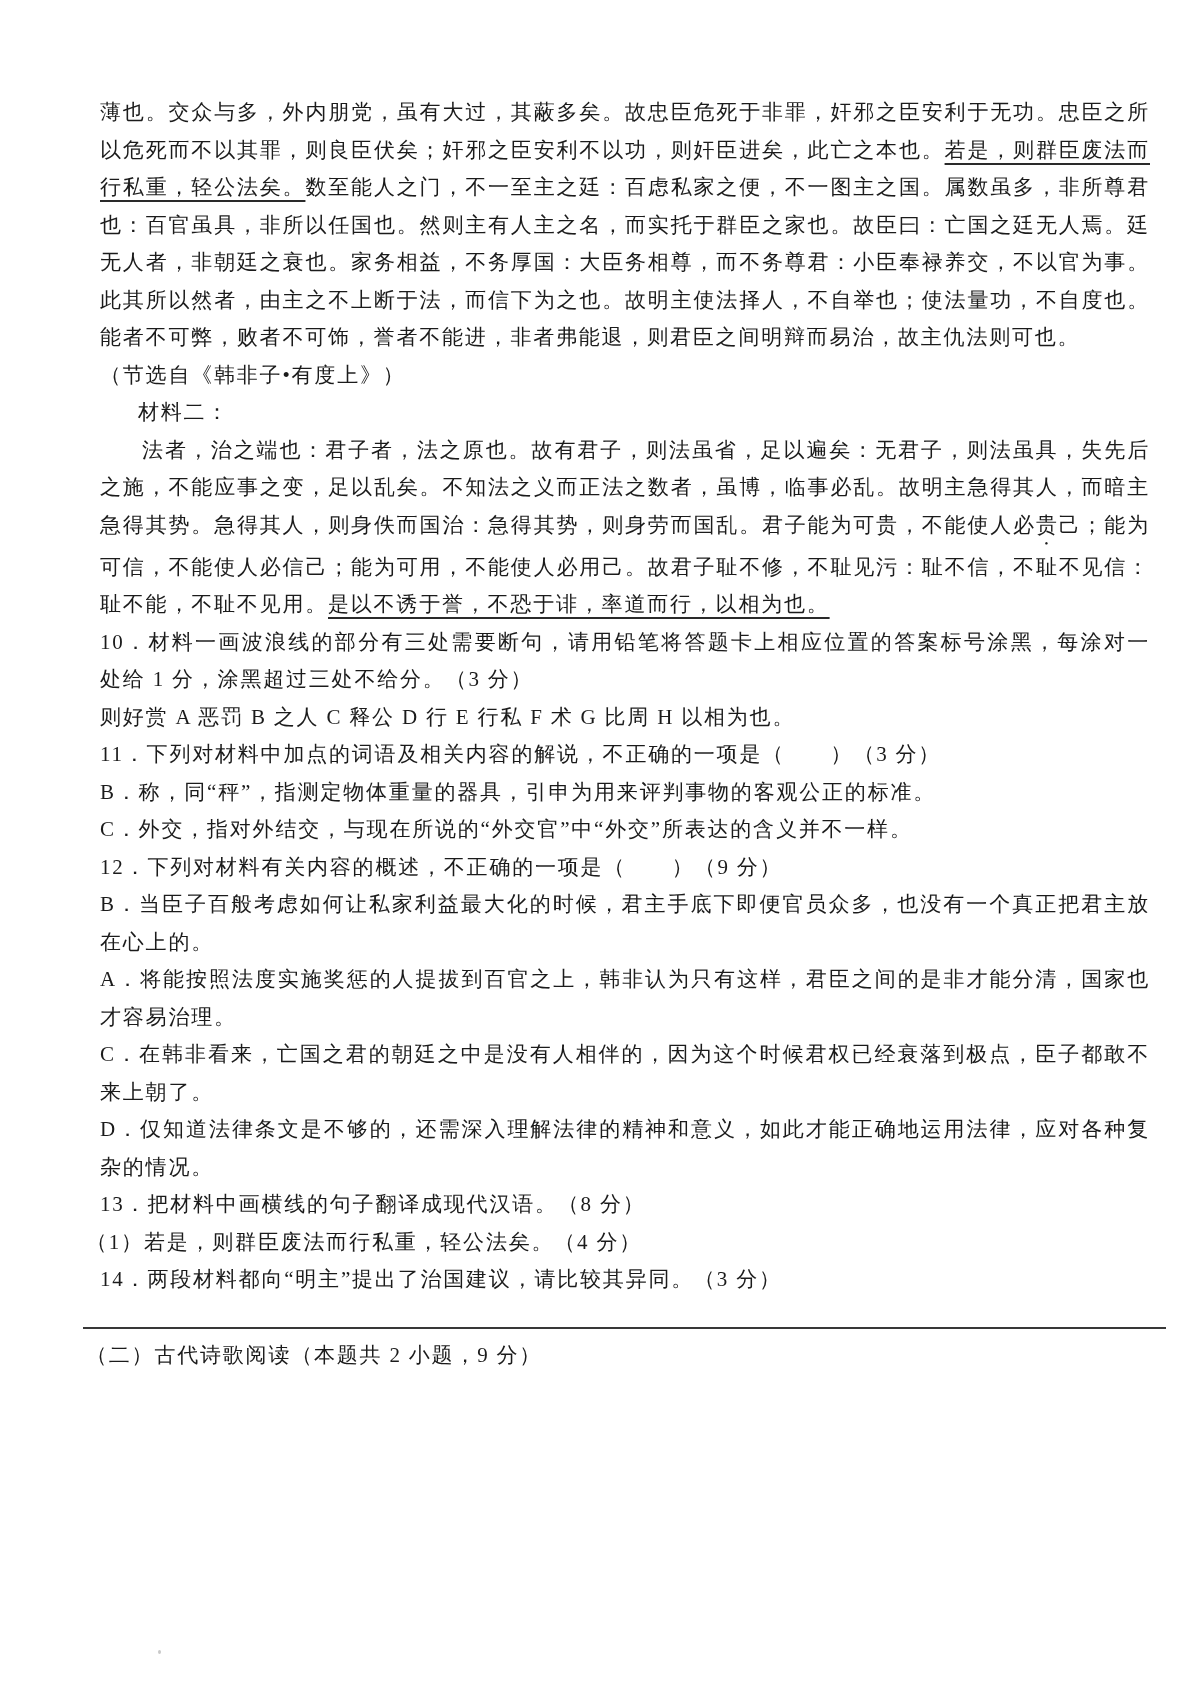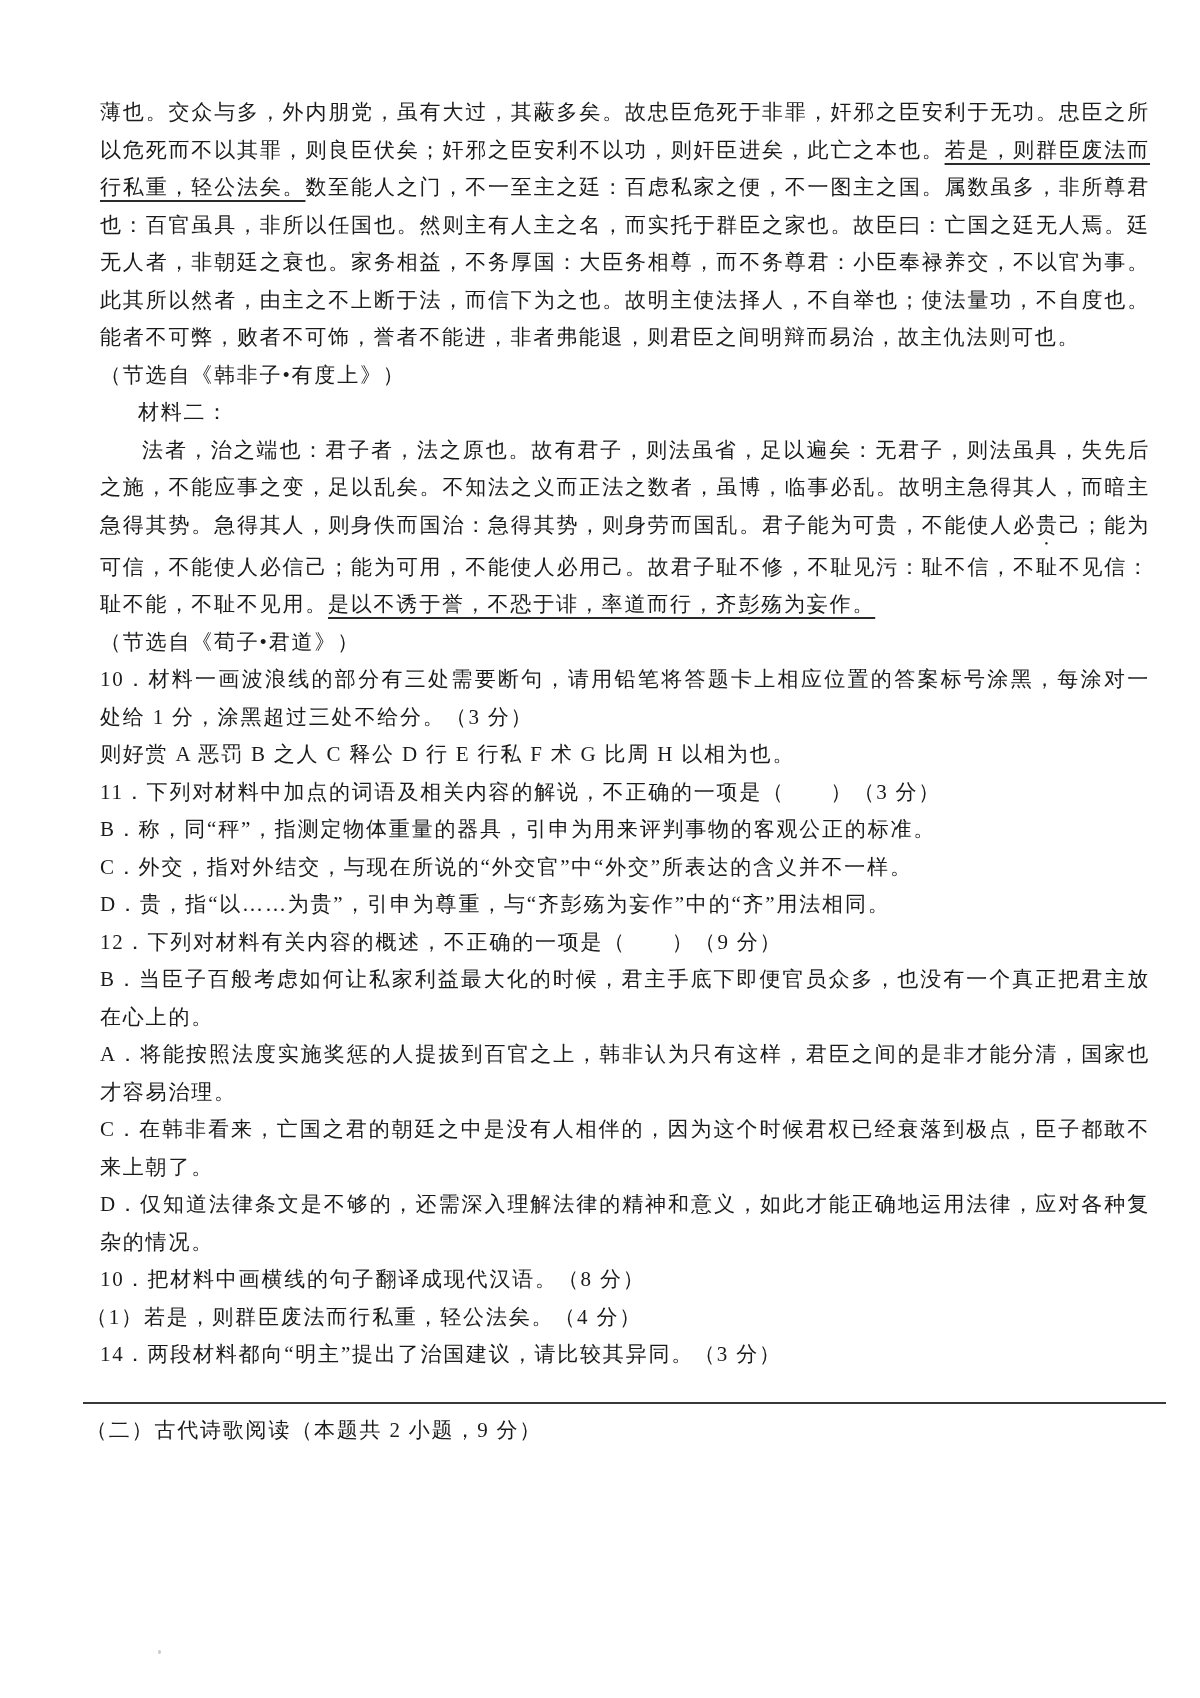--- a/index.html
+++ b/index.html
@@ -60,39 +60,37 @@
 
 <div class="page">
   <div class="content">
 
     <p class="para"><span>薄也。交众与多，外内朋党，虽有大过，其蔽多矣。故忠臣危死于非罪，奸邪之臣安利于无功。忠臣之所以危死而不以其罪，则良臣伏矣；奸邪之臣安利不以功，则奸臣进矣，此亡之本也。</span><span class="u">若是，则群臣废法而行私重，轻公法矣。</span><span>数至能人之门，不一至主之廷：百虑私家之便，不一图主之国。属数虽多，非所尊君也：百官虽具，非所以任国也。然则主有人主之名，而实托于群臣之家也。故臣曰：亡国之廷无人焉。廷无人者，非朝廷之衰也。家务相益，不务厚国：大臣务相尊，而不务尊君：小臣奉禄养交，不以官为事。此其所以然者，由主之不上断于法，而信下为之也。故明主使法择人，不自举也；使法量功，不自度也。能者不可弊，败者不可饰，誉者不能进，非者弗能退，则君臣之间明辩而易治，故主仇法则可也。</span></p>
 
     <p class="source">（节选自《韩非子•有度上》）</p>
 
     <p class="mat-label">材料二：</p>
 
-    <p class="para indent2"><span>法者，治之端也：君子者，法之原也。故有君子，则法虽省，足以遍矣：无君子，则法虽具，失先后之施，不能应事之变，足以乱矣。不知法之义而正法之数者，虽博，临事必乱。故明主急得其人，而暗主急得其势。急得其人，则身佚而国治：急得其势，则身劳而国乱。君子能为可贵，不能使人必</span><span class="dot-under">贵</span><span>己；能为可信，不能使人必信己；能为可用，不能使人必用己。故君子耻不修，不耻见污：耻不信，不耻不见信：耻不能，不耻不见用。</span><span class="u">是以不诱于誉，不恐于诽，率道而行，齐彭殇为妄作。</span></p>
+    <p class="para indent2"><span>法者，治之端也：君子者，法之原也。故有君子，则法虽省，足以遍矣：无君子，则法虽具，失先后之施，不能应事之变，足以乱矣。不知法之义而正法之数者，虽博，临事必乱。故明主急得其人，而暗主急得其势。急得其人，则身佚而国治：急得其势，则身劳而国乱。君子能为可贵，不能使人必</span><span class="dot-under">贵</span><span>己；能为可信，不能使人必信己；能为可用，不能使人必用己。故君子耻不修，不耻见污：耻不信，不耻不见信：耻不能，不耻不见用。</span><span class="u">是以不诱于誉，不恐于诽，率道而行，以相为也。</span></p>
 
-    <p class="source">（节选自《荀子•君道》）</p>
 
     <p>10．材料一画波浪线的部分有三处需要断句，请用铅笔将答题卡上相应位置的答案标号涂黑，每涂对一处给 1 分，涂黑超过三处不给分。（3 分）</p>
     <p>则好赏 A 恶罚 B 之人 C 释公 D 行 E 行私 F 术 G 比周 H 以相为也。</p>
 
     <p>11．下列对材料中加点的词语及相关内容的解说，不正确的一项是（　　）（3 分）</p>
     <p>B．称，同“秤”，指测定物体重量的器具，引申为用来评判事物的客观公正的标准。</p>
     <p>C．外交，指对外结交，与现在所说的“外交官”中“外交”所表达的含义并不一样。</p>
-    <p>D．贵，指“以……为贵”，引申为尊重，与“齐彭殇为妄作”中的“齐”用法相同。</p>
 
     <p>12．下列对材料有关内容的概述，不正确的一项是（　　）（9 分）</p>
     <p>B．当臣子百般考虑如何让私家利益最大化的时候，君主手底下即便官员众多，也没有一个真正把君主放在心上的。</p>
     <p>A．将能按照法度实施奖惩的人提拔到百官之上，韩非认为只有这样，君臣之间的是非才能分清，国家也才容易治理。</p>
     <p>C．在韩非看来，亡国之君的朝廷之中是没有人相伴的，因为这个时候君权已经衰落到极点，臣子都敢不来上朝了。</p>
     <p>D．仅知道法律条文是不够的，还需深入理解法律的精神和意义，如此才能正确地运用法律，应对各种复杂的情况。</p>
 
-    <p>10．把材料中画横线的句子翻译成现代汉语。（8 分）</p>
+    <p>13．把材料中画横线的句子翻译成现代汉语。（8 分）</p>
     <p class="paren">（1）若是，则群臣废法而行私重，轻公法矣。（4 分）</p>
 
     <p>14．两段材料都向“明主”提出了治国建议，请比较其异同。（3 分）</p>
 
     <div class="divider"></div>
 
     <p class="paren">（二）古代诗歌阅读（本题共 2 小题，9 分）</p>
 
   </div>
 

